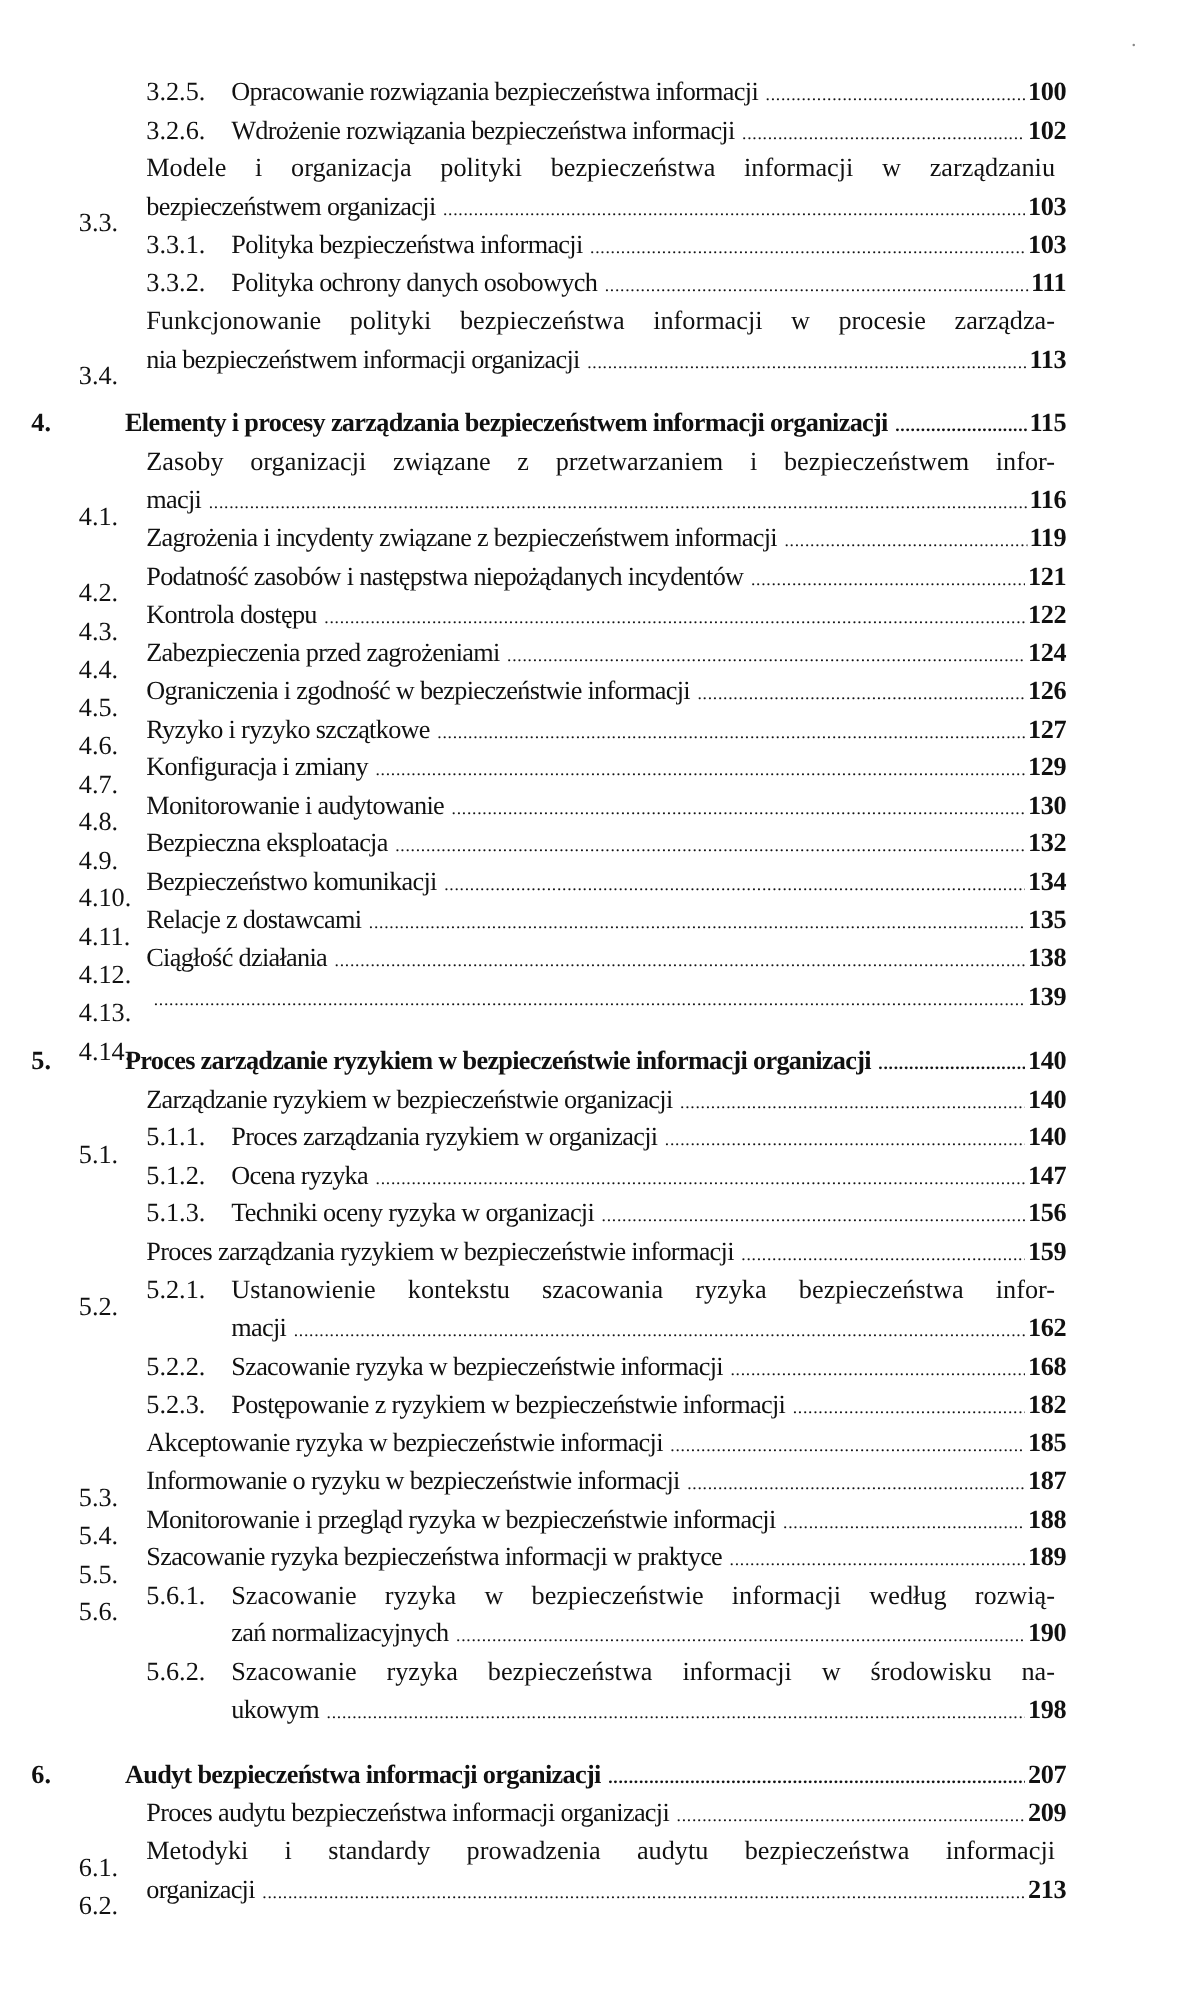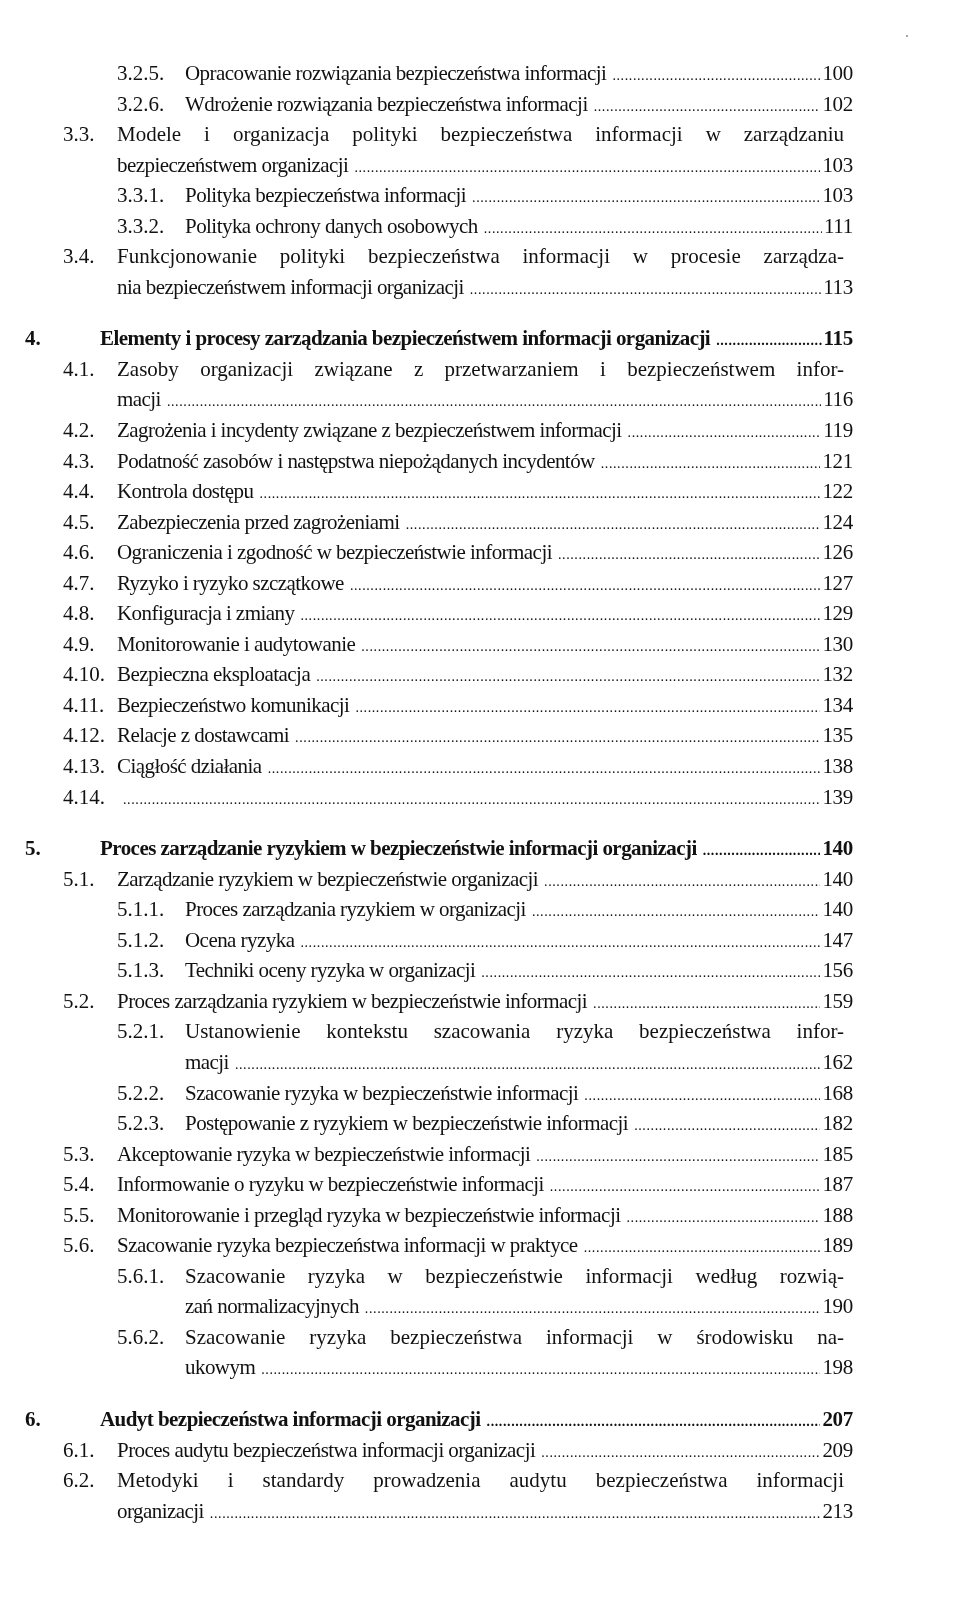--- a/index.html
+++ b/index.html
@@ -6,25 +6,25 @@
   body { width: 956px; height: 1602px; position: relative; overflow: hidden;
          font-family: "Liberation Serif", "DejaVu Serif", serif; color: #111; }
   .toc { position: absolute; left: 0; top: 58px; width: 916px; }
   .row { position: relative; height: 30.55px; font-size: 21px; line-height: 30.55px; }
   .row.gap { margin-top: 21px; }
   .num { position: absolute; top: 0; white-space: nowrap; }
   .line { position: absolute; top: 0; right: 63px; display: flex; align-items: baseline; white-space: nowrap; overflow: hidden; }
   .txt { white-space: nowrap; letter-spacing: -0.55px; }
   .dots { flex: 1 1 auto; overflow: hidden; white-space: nowrap; margin: 0 2px 0 6px; letter-spacing: 0.6px; font-size: 14px; }
   .dots::after { content: "............................................................................................................................................................................................................................................................................................................"; }
-  .pg { flex: 0 0 auto; letter-spacing: -0.3px; }
+  .pg { flex: 0 0 auto; letter-spacing: -0.3px; font-weight: bold; }
   .b { font-weight: bold; }
   .l1 .num { left: 25px; }
   .l1 .line { left: 64px; margin-left: 36px; }
-  .l2 .num { left: 63px; }
+  .l2 .num { left: 63px; margin-top: 44px; }
   .l2 .line { left: 117px; }
   .l3 .num { left: 117px; }
   .l3 .line { left: 185px; }
   .justify { text-align: justify; text-align-last: justify; display: block; right: 72px; }
   .dot-mark { position: absolute; width: 2px; height: 2px; background: #888; border-radius: 1px; }
 </style>
 </head>
 <body>
 
 <div class="toc" id="toc">

